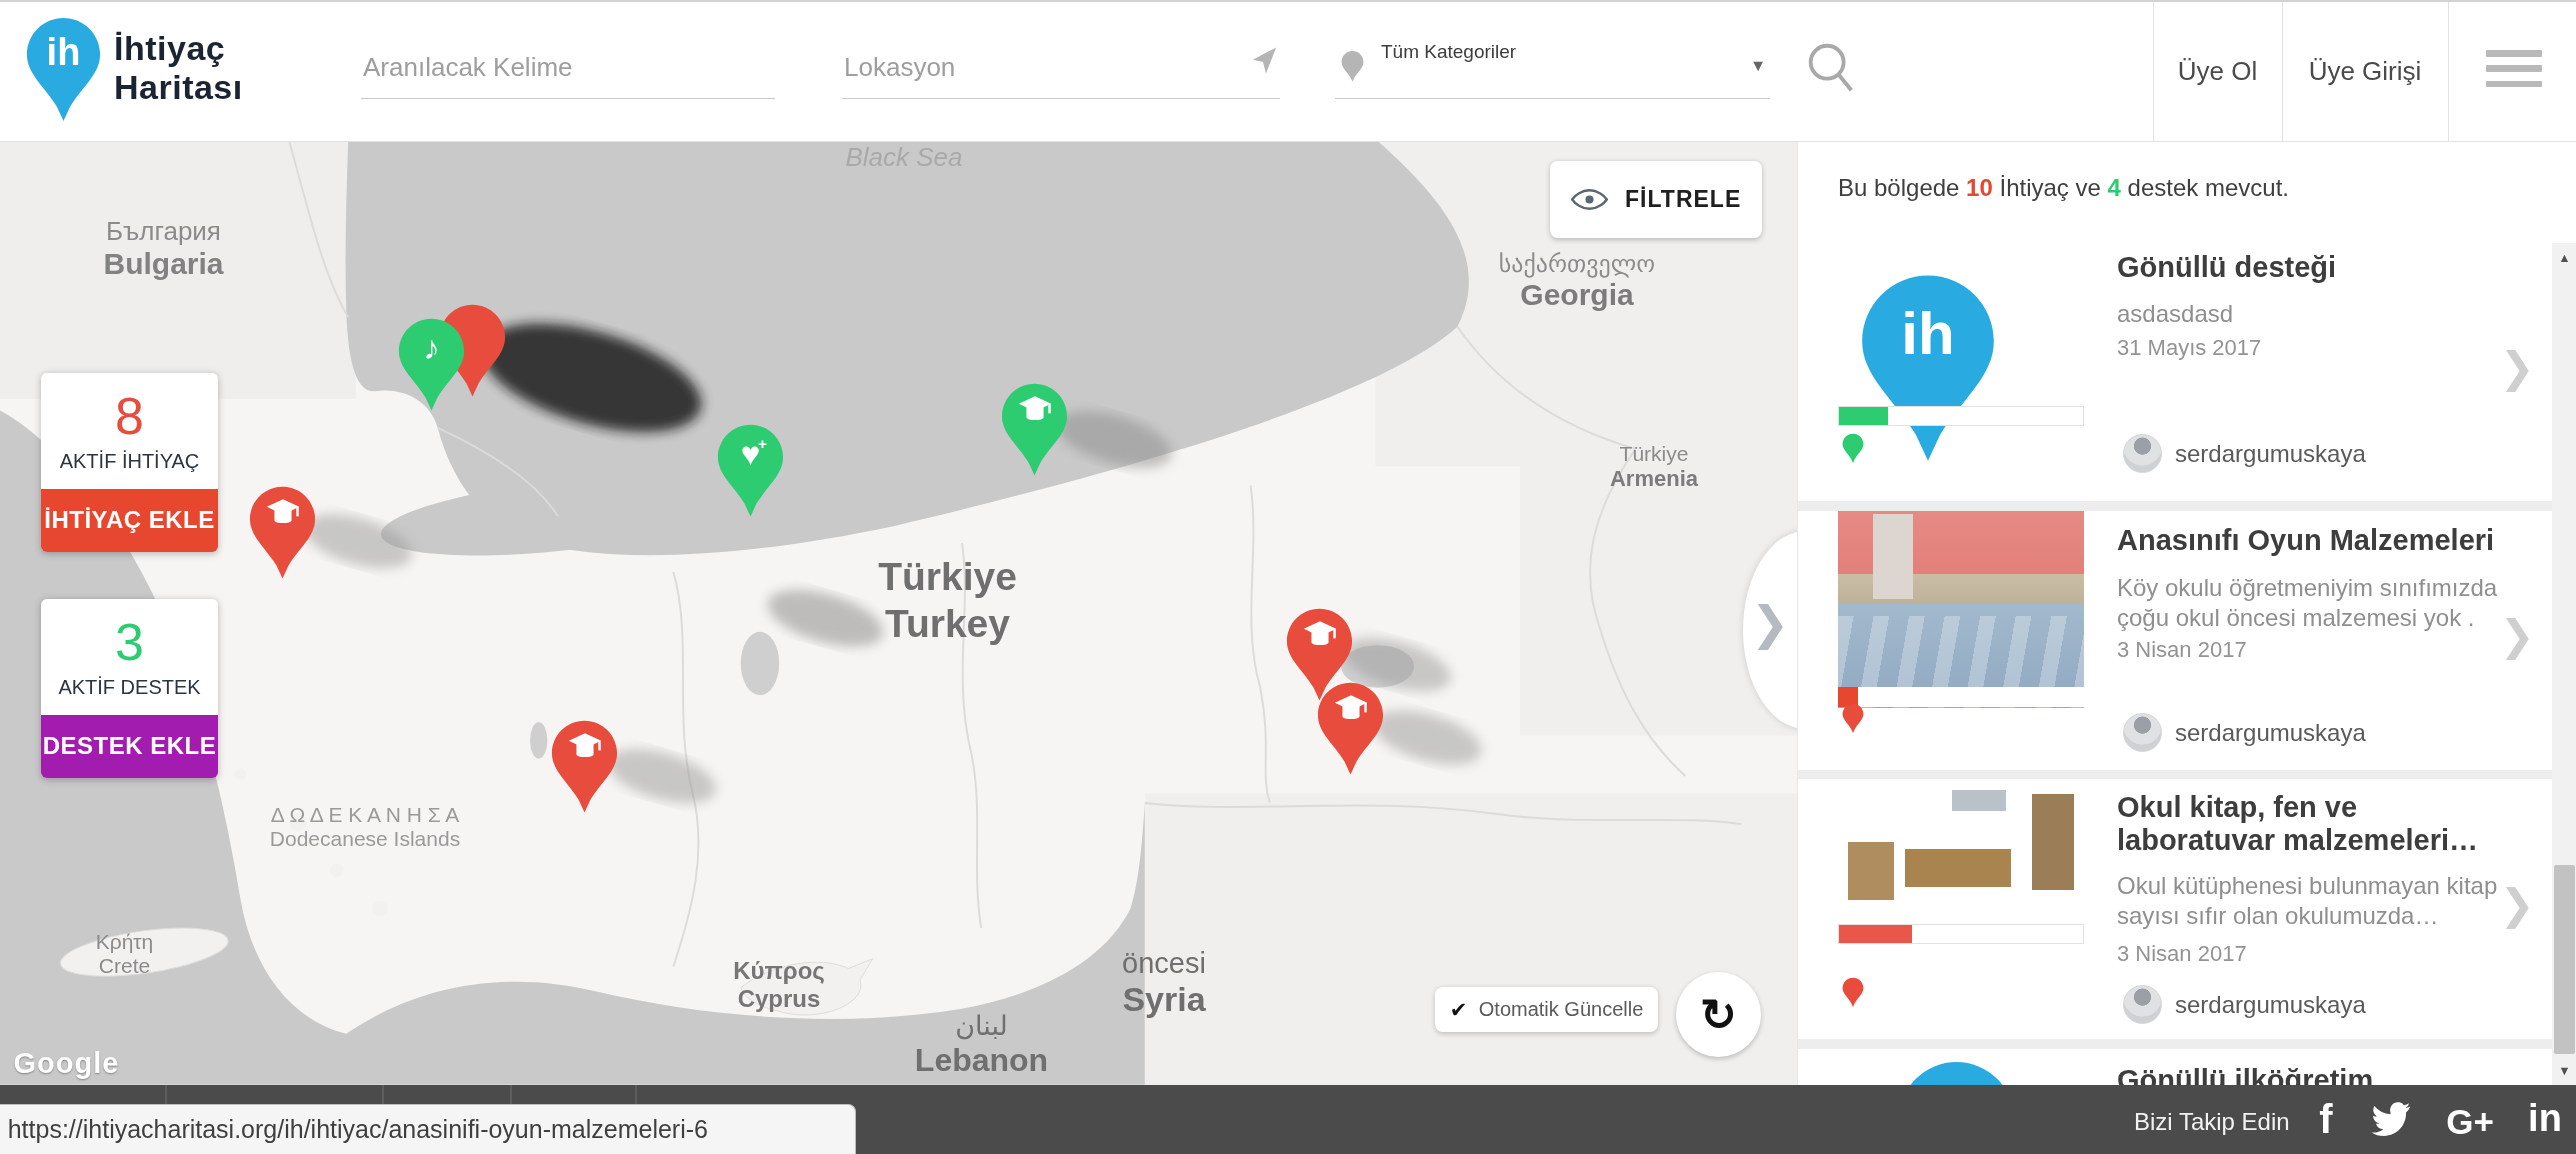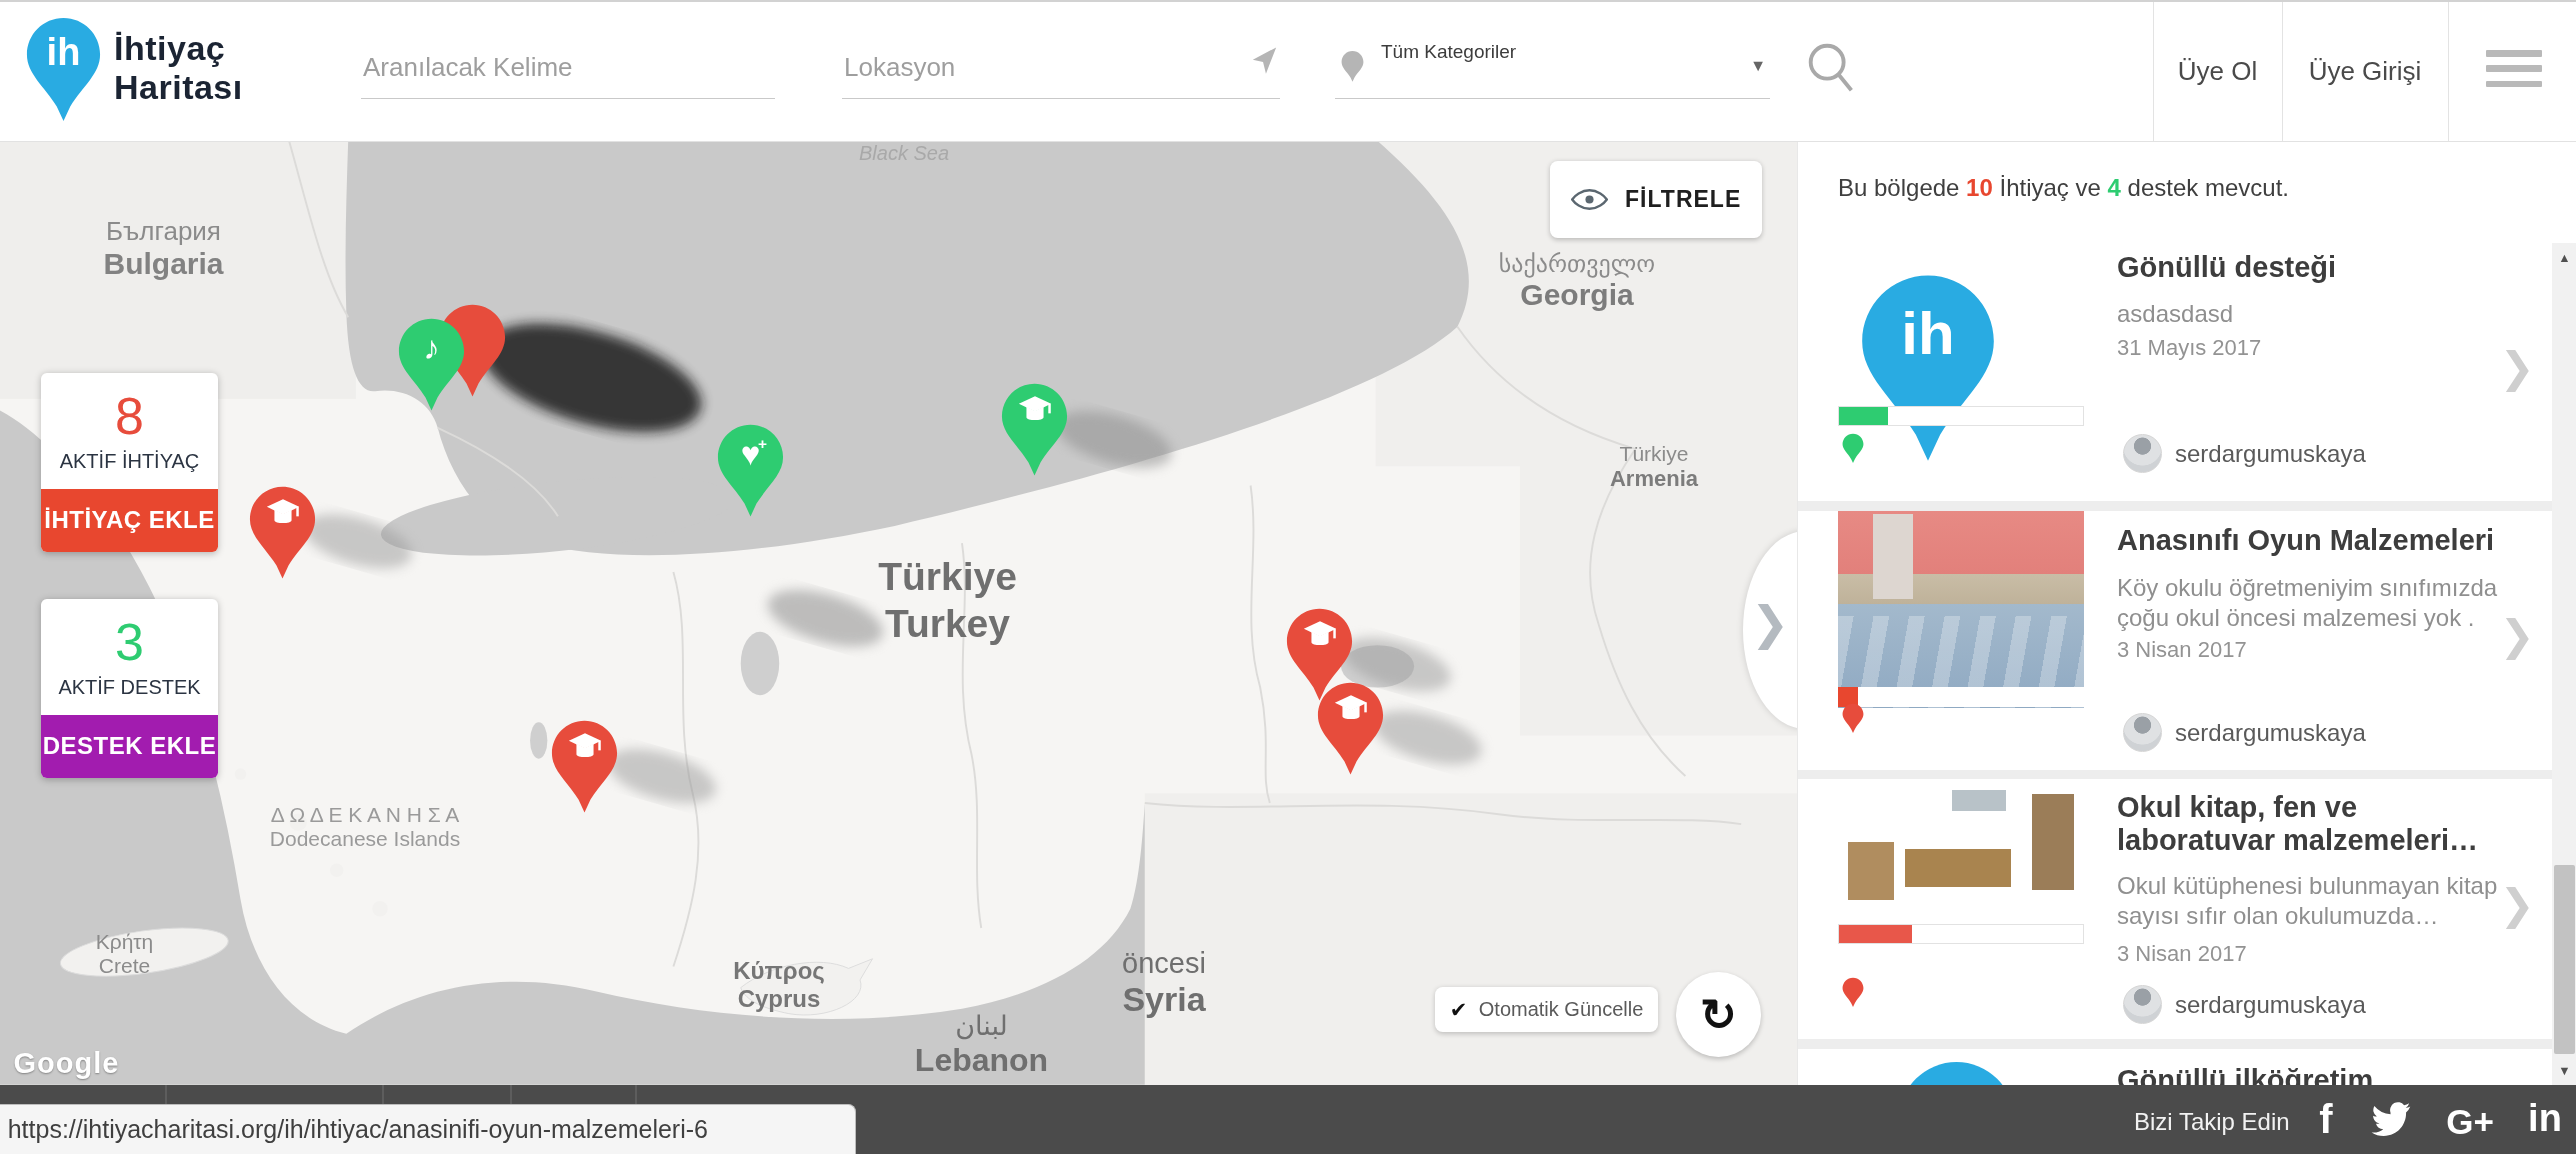--- a/index.html
+++ b/index.html
@@ -33,21 +33,21 @@
   .uye-giris{left:2282px;width:166px;}
   .burger{position:absolute;left:2486px;top:48px;width:56px;height:44px;cursor:pointer;}
   .burger i{display:block;height:6.7px;background:#b9b9b9;margin-bottom:8.7px;border-radius:1px;}
   
   .map{position:absolute;left:0;top:139px;width:1797px;height:946px;background:#f4f3f1;
        overflow:hidden;}
   .map svg.bg{position:absolute;left:0;top:0;}
   .maplabel{position:absolute;text-align:center;color:#8b8b8b;z-index:5;}
   .maplabel .nat{display:block;}
   .maplabel .en{display:block;font-weight:bold;}
-  .lab-sea{font-style:italic;color:#a9a9a9;font-size:20px;}
+  .lab-sea{font-style:italic;color:#a9a9a9;font-size:26px;}
   .pin{position:absolute;width:69px;height:96px;z-index:10;}
   .pin svg.body{position:absolute;left:0;top:0;width:69px;height:96px;}
   .pin .icn{position:absolute;left:0;top:11.5px;width:69px;text-align:center;color:#fff;
             font-size:33px;line-height:38px;}
   .pin .icn svg{width:38px;height:33px;}
   .pin .hplus{position:absolute;left:42px;top:11.5px;color:#fff;font-size:15.4px;font-weight:bold;}
   .statcard{position:absolute;left:41px;width:177px;background:#fff;border-radius:5.8px;
             box-shadow:0 1.9px 7.7px rgba(0,0,0,.25);z-index:20;overflow:hidden;}
   .statcard .num{display:block;text-align:center;font-size:52px;margin-top:15.4px;line-height:56px;}
   .statcard .lbl{display:block;text-align:center;font-size:20px;color:#2b3442;margin:5.8px 0 15.4px;}

